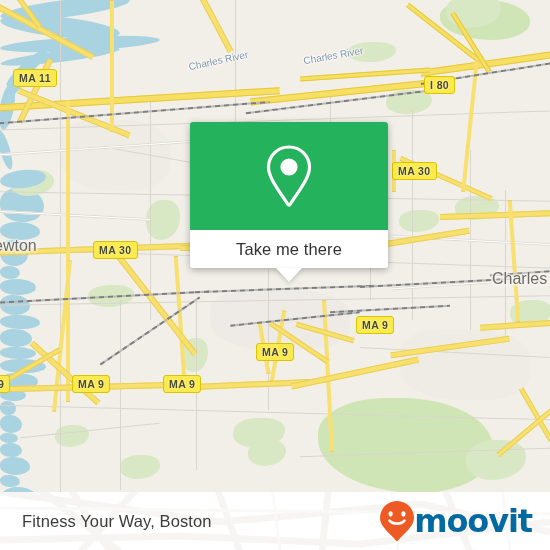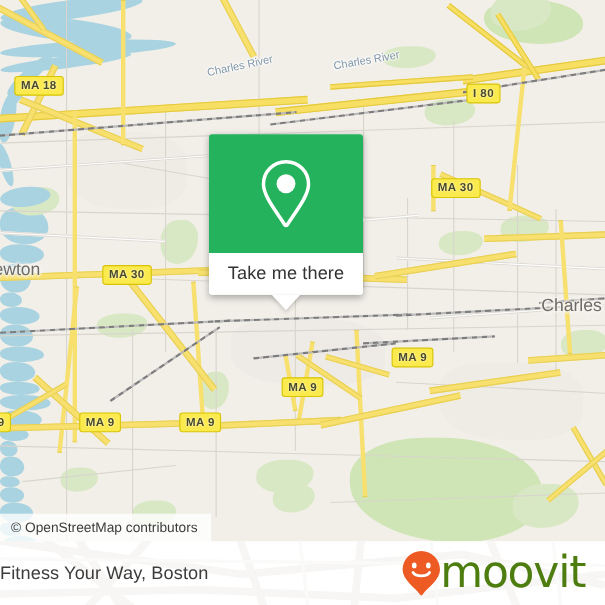--- a/index.html
+++ b/index.html
@@ -87,21 +87,21 @@
     text-shadow:
       -1px 0 2px #fff, 1px 0 2px #fff,
       0 -1px 2px #fff, 0 1px 2px #fff;
     font-family: "Liberation Sans", sans-serif;
   }
 
   
   #popup {
     position: absolute;
     left: 190px; top: 122px;
-    width: 140px;
+    width: 198px;
     border-radius: 3px;
     box-shadow: 0 2px 7px rgba(0,0,0,.30);
     overflow: visible;
     z-index: 40;
   }
   #popup-image {
     height: 108px;
     border-radius: 3px 3px 0 0;
     display: flex; align-items: center; justify-content: center;
   }
@@ -147,35 +147,36 @@
     overflow: hidden;
   }
   #bottombar-watermark {
     position: absolute; left: 0; top: -300px;
     width: 550px; height: 360px;
     opacity: .30;
     pointer-events: none;
   }
   #poi-title {
     position: relative;
+    margin-left: 22px;
     color: #3c3c3c;
     font-size: 16.5px;
     letter-spacing: .1px;
     z-index: 2;
   }
   #brand {
     position: absolute; right: 18px; top: 50%;
     transform: translateY(-50%);
     display: flex; align-items: center;
     z-index: 2;
   }
   #brand-wordmark {
-    color: #4d7c0f;
-    font-size: 40px;
-    font-weight: normal;
+    color: #0369a1;
+    font-size: 32px;
+    font-weight: bold;
     letter-spacing: -1.1px;
     line-height: 32px;
     margin-left: -1px;
     font-family: "DejaVu Sans", sans-serif;
   }
 </style>
 </head>
 <body>
 
 <div id="root">
@@ -315,21 +316,21 @@
     <div class="rail" style="left:90px;top:330px;width:120px;transform:rotate(-34deg);"></div>
     <div class="rail" style="left:230px;top:318px;width:130px;transform:rotate(-6deg);"></div>
     <div class="rail" style="left:330px;top:308px;width:120px;transform:rotate(-3deg);"></div>
 
     <div class="river-label" style="left:188px;top:55px;transform:rotate(-12deg);">Charles River</div>
     <div class="river-label" style="left:303px;top:50px;transform:rotate(-10deg);">Charles River</div>
 
     <div class="place" style="left:-6px;top:237px;">ewton</div>
     <div class="place" style="left:492px;top:270px;">Charles</div>
 
-    <div class="shield" style="left:13px;top:69px;">MA 18</div>
+    <div class="shield" style="left:13px;top:69px;">MA 11</div>
     <div class="shield" style="left:424px;top:76px;">I 80</div>
     <div class="shield" style="left:392px;top:162px;">MA 30</div>
     <div class="shield" style="left:93px;top:241px;">MA 30</div>
     <div class="shield" style="left:356px;top:316px;">MA 9</div>
     <div class="shield" style="left:256px;top:343px;">MA 9</div>
     <div class="shield" style="left:163px;top:375px;">MA 9</div>
     <div class="shield" style="left:72px;top:375px;">MA 9</div>
     <div class="shield" style="left:-8px;top:375px;">9</div>
 
     <div id="popup">
@@ -340,23 +341,20 @@
           <circle cx="28" cy="24" r="8.6" fill="#ffffff"></circle>
         </svg>
       </div>
       <div id="popup-label">
         <span>Take me there</span>
       </div>
     </div>
 
   </div>
 
-  <div id="attribution">
-    <span>© OpenStreetMap contributors</span>
-  </div>
 
   <div id="bottombar">
     <svg id="bottombar-watermark" viewBox="0 0 550 360" preserveAspectRatio="none">
       <g stroke="#e4e1da" stroke-width="7" fill="none">
         <path d="M0 300 L220 330 L420 312 L550 340"></path>
         <path d="M0 348 L180 344 L360 352 L550 330"></path>
         <path d="M60 280 L110 360"></path>
         <path d="M210 276 L240 360"></path>
         <path d="M330 282 L322 360"></path>
         <path d="M440 286 L470 360"></path>

